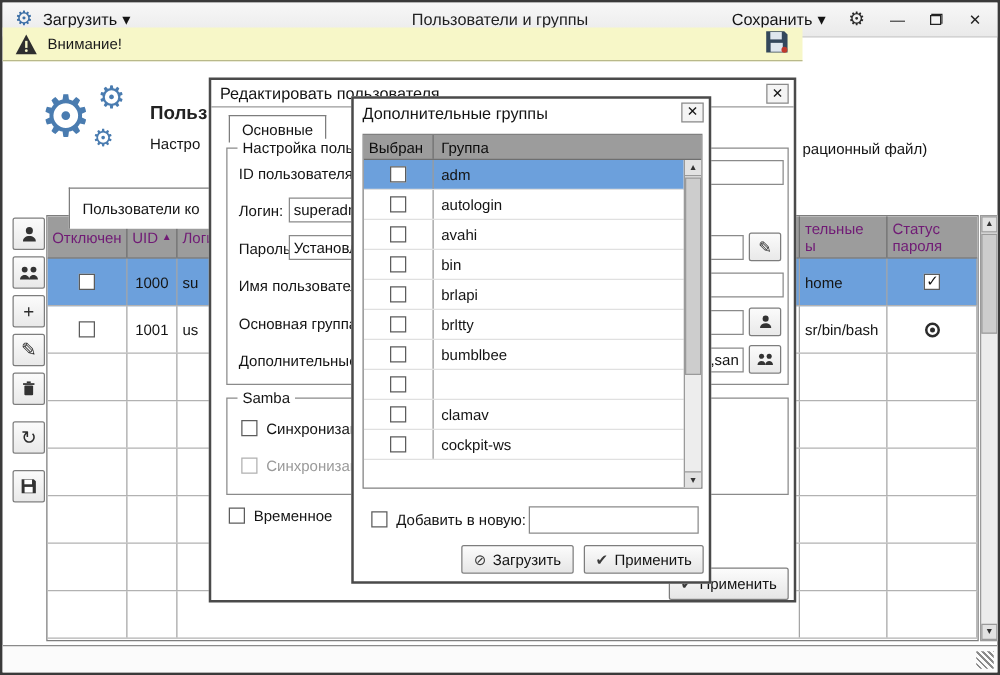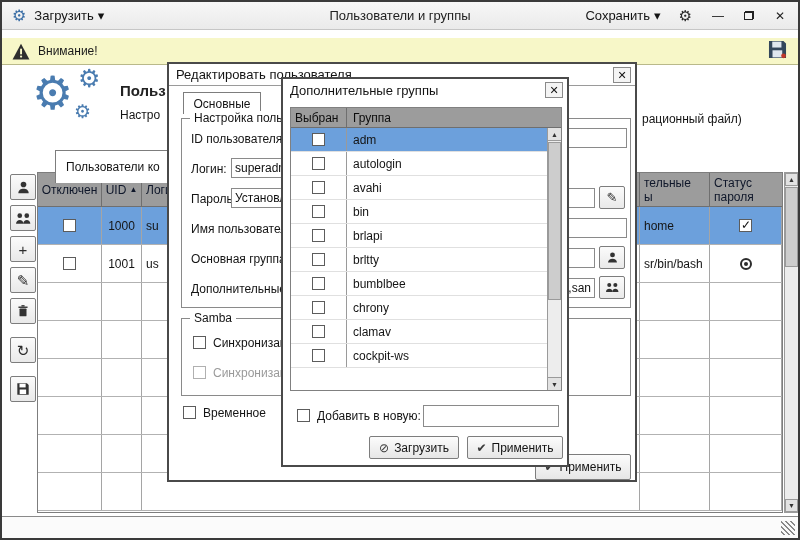--- a/index.html
+++ b/index.html
@@ -12,21 +12,21 @@
   .tb-gear{font-size:16px;color:#3c6fa6;line-height:1;margin-right:8px;}
   .tb-menu{display:flex;align-items:center;gap:4px;font-size:13px;cursor:default;}
   .tb-title{position:absolute;left:50%;transform:translateX(-50%);font-size:13px;color:#222;}
   .tb-right{margin-left:auto;display:flex;align-items:center;gap:18px;}
   .tb-gear2{font-size:15px;color:#2a2a2a;line-height:1;}
   .winbtn{font-size:12px;color:#222;width:16px;text-align:center;line-height:1;}
   .max-icon{width:10px;height:9px;position:relative;}
   .max-icon::before{content:"";position:absolute;right:0;top:0;width:7px;height:6px;border:1px solid #222;background:#f3f3f3;}
   .max-icon::after{content:"";position:absolute;left:0;bottom:0;width:7px;height:6px;border:1px solid #222;background:#f3f3f3;}
   
-  .warnbar{position:absolute;left:0;top:36px;width:796px;height:27px;background:#f7f7c8;
+  .warnbar{position:absolute;left:0;top:20px;width:640px;height:27px;background:#f7f7c8;
     border-bottom:1px solid #b9b98a;display:flex;align-items:center;padding:0 10px;gap:8px;}
   .warn-text{font-size:12px;color:#1a1a1a;}
   .warn-save{margin-left:auto;}
   
   .logo-gear{position:absolute;color:#4a7cb0;line-height:1;}
   .heading{position:absolute;left:118px;top:80px;font-size:15px;font-weight:600;color:#222;}
   .sub-left{position:absolute;left:118px;top:106px;font-size:12px;}
   .sub-right{position:absolute;left:640px;top:110px;font-size:12px;}
   
   .main-tab{position:absolute;left:53px;top:148px;height:33px;padding:0 10px;border:1px solid #7d7d7d;border-bottom:none;
@@ -35,21 +35,21 @@
   .side-toolbar{position:absolute;left:8px;top:172px;width:26px;display:flex;flex-direction:column;gap:5px;}
   .tool-btn{width:26px;height:26px;border:1px solid #7d7d7d;background:linear-gradient(#fbfbfb,#e9e9e9);
     display:flex;align-items:center;justify-content:center;border-radius:2px;}
   .tool-btn svg{display:block;}
   .tool-glyph{font-size:15px;color:#2c2c2c;line-height:1;}
   .mt8{margin-top:8px;}
   
   .users-table{position:absolute;left:35px;top:170px;width:746px;height:341px;border:1px solid #7d7d7d;background:#fff;overflow:hidden;}
   .ut-header{display:flex;height:34px;background:#9c9c9c;border-bottom:1px solid #6f6f6f;}
   .ut-h{border-right:1px solid #6f6f6f;font-size:12px;display:flex;flex-direction:column;justify-content:center;
-    padding:0 4px;overflow:hidden;white-space:nowrap;color:#0f172a;}
+    padding:0 4px;overflow:hidden;white-space:nowrap;color:#701a75;}
   .ut-h.center{align-items:center;flex-direction:row;gap:3px;}
   .w1{width:64px;} .w2{width:40px;} .w3{width:498px;} .w4{width:70px;} .w5{flex:1;border-right:none;}
   .ut-row{display:flex;height:38px;border-bottom:1px solid #b2b2b2;}
   .ut-c{border-right:1px solid #a5a5a5;display:flex;align-items:center;padding:0 4px;overflow:hidden;white-space:nowrap;}
   .ut-c.center{justify-content:center;}
   .row-sel{background:#6ca0dc;}
   
   .cbx{display:inline-block;width:13px;height:13px;border:1px solid #5c5c5c;background:#fff;position:relative;}
   .cbx.checked::after{content:"✓";position:absolute;left:1px;top:-2px;font-size:12px;color:#111;}
   .radio{display:inline-block;width:12px;height:12px;border:2px solid #2c2c2c;border-radius:50%;position:relative;}
@@ -404,21 +404,20 @@
         <div class="g-row">
             <div class="g-c1">
               <span class="cbx"></span>
             </div>
             <div class="g-c2">bumblbee</div>
           </div>
         <div class="g-row">
             <div class="g-c1">
               <span class="cbx"></span>
             </div>
-            <div class="g-c2">chrony</div>
           </div>
         <div class="g-row">
             <div class="g-c1">
               <span class="cbx"></span>
             </div>
             <div class="g-c2">clamav</div>
           </div>
         <div class="g-row">
             <div class="g-c1">
               <span class="cbx"></span>

